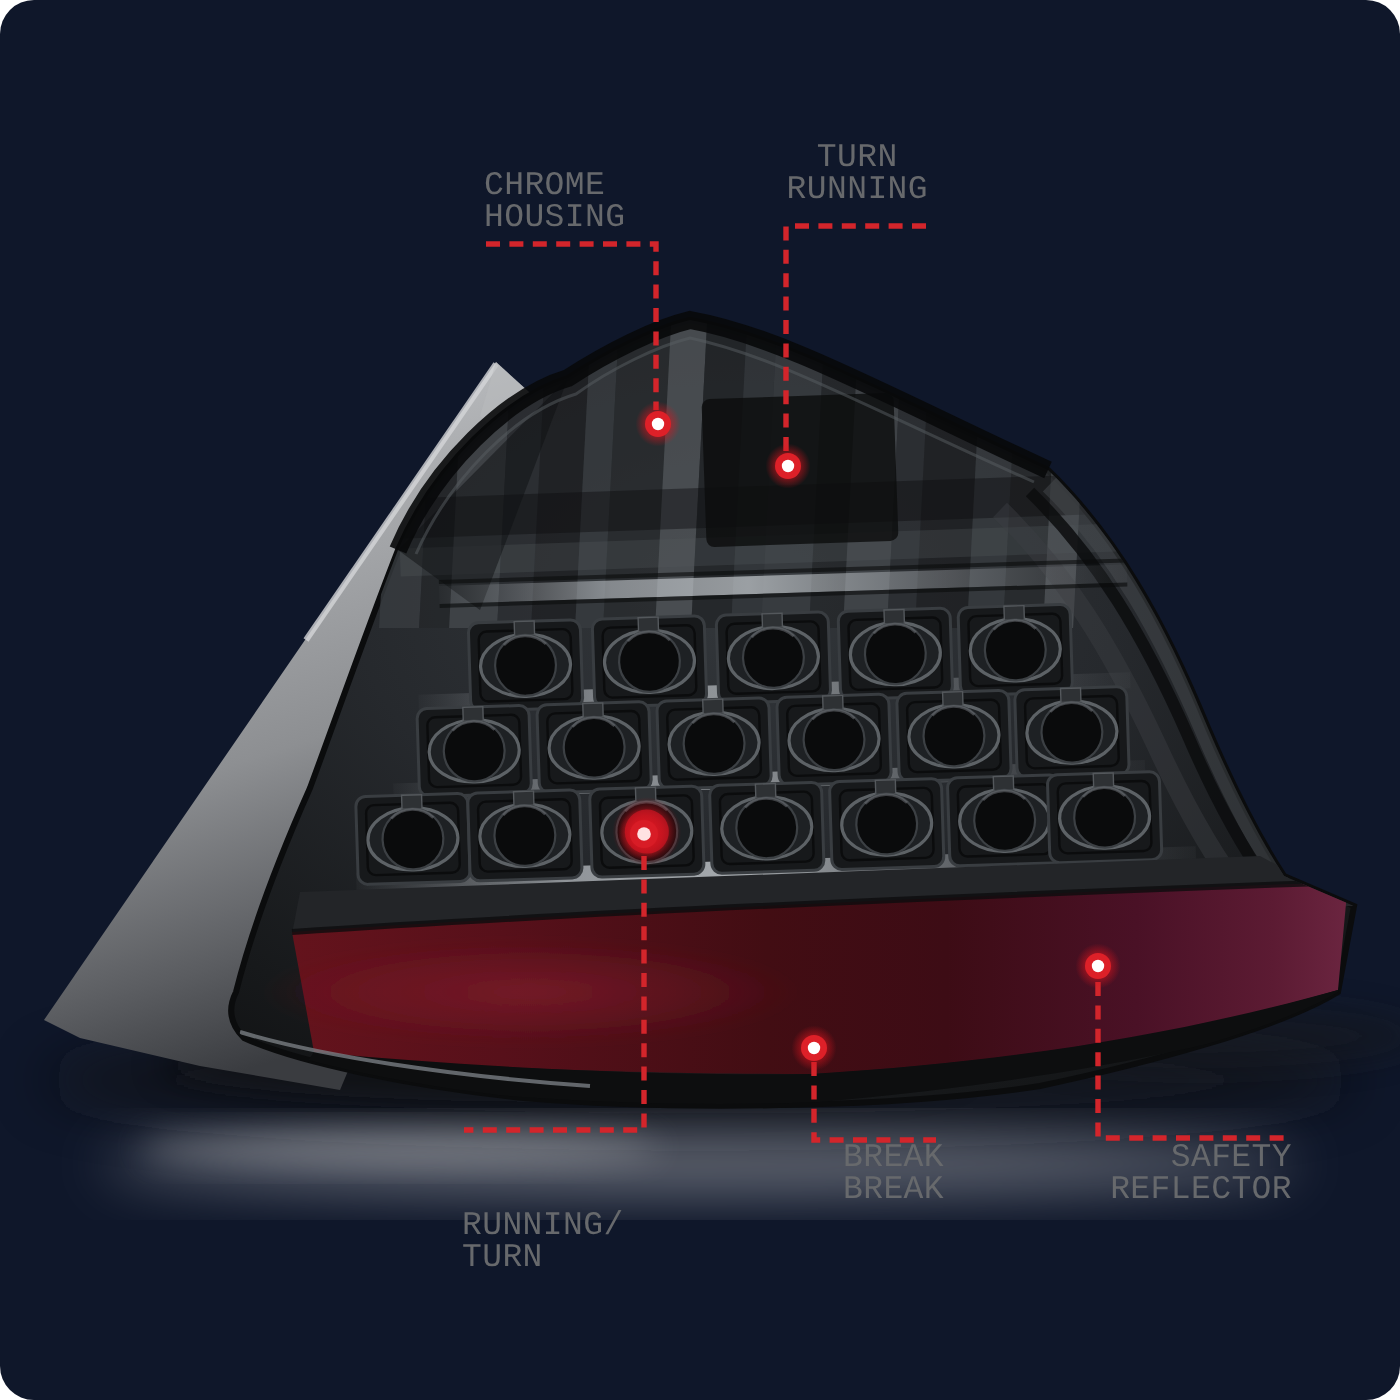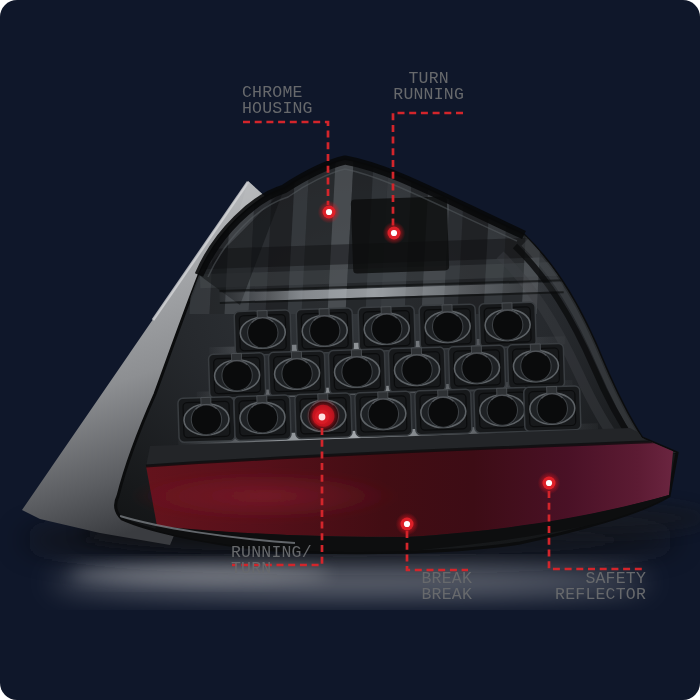--- a/index.html
+++ b/index.html
@@ -10,21 +10,21 @@
   }
   .stage svg{position:absolute;left:0;top:0;}
   .callout-label{
     position:absolute;font-size:16.5px;line-height:15.5px;color:#67696c;
     letter-spacing:.2px;white-space:nowrap;font-weight:400;
   }
   .callout-label .line{display:block;}
   .align-right{text-align:right;}
   #lbl-chrome{left:242px;top:85px;}
   #lbl-turn{right:236px;top:71px;text-align:center;}
-  #lbl-running{left:231px;top:545px;}
+  #lbl-running{left:231px;top:605px;}
   #lbl-smoke{right:228px;top:571px;}
   #lbl-safety{right:54px;top:571px;margin-left:40px;}
 </style>
 </head>
 <body>
 
 <div class="stage">
 
   <svg width="700" height="700" viewBox="0 0 700 700">
     <defs>

